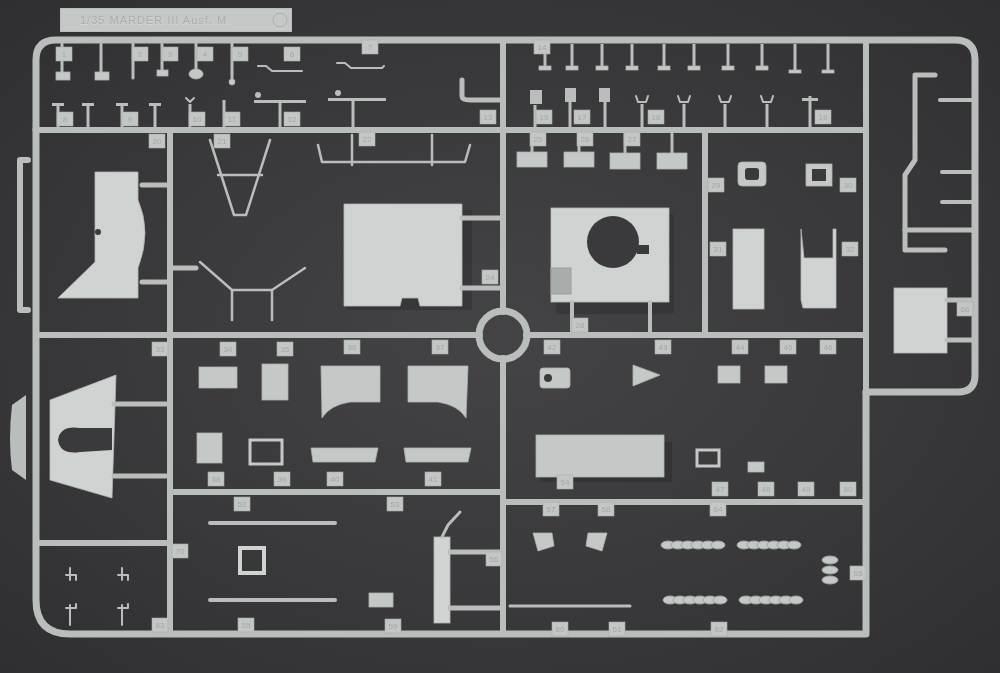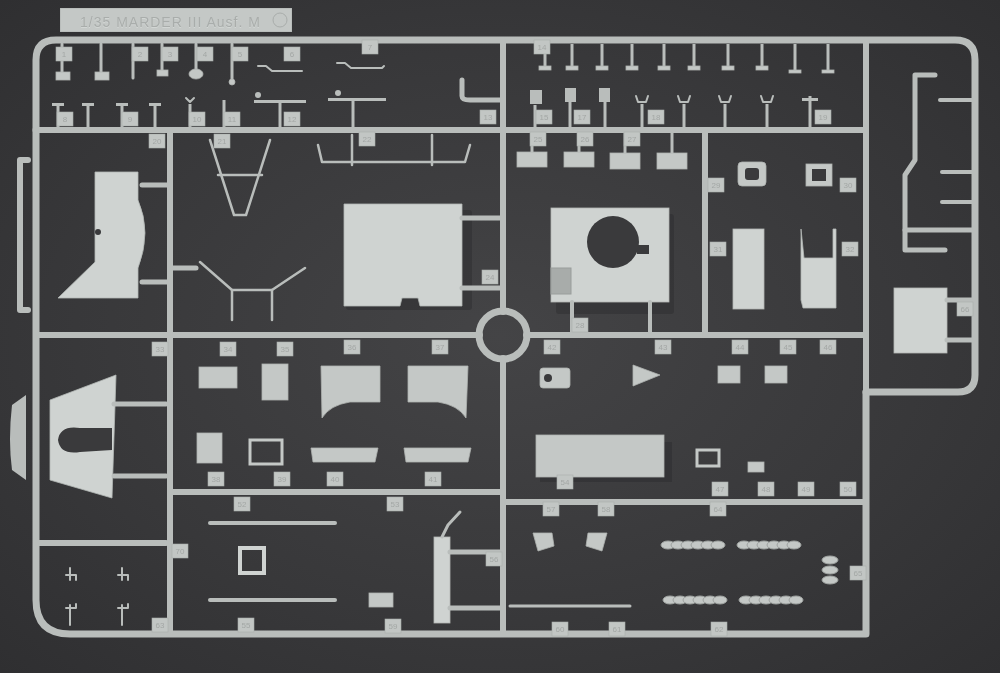--- a/index.html
+++ b/index.html
@@ -7,21 +7,21 @@
   #stage{position:relative;width:1000px;height:673px;background:radial-gradient(ellipse at 50% 50%,#444446 0%,#38383a 60%,#2f2f31 100%);}
   svg{position:absolute;left:0;top:0;}
   .runner{fill:none;stroke:#b9bdbb;stroke-linecap:round;stroke-linejoin:round;}
   .part{fill:#c4c8c6;stroke:#aeb2b0;stroke-width:0.8;}
   .partlight{fill:#cfd3d1;stroke:#b3b7b5;stroke-width:0.8;}
   .tab{fill:#c2c6c4;stroke:#a9adab;stroke-width:0.6;}
   .tabtxt{font-family:"Liberation Sans",sans-serif;font-size:8px;fill:#a3a7a5;text-anchor:middle;}
   .hole{fill:#3a3a3c;}
   .shadow{fill:#262628;opacity:.35;}
   #title-plate{position:absolute;left:60px;top:8px;width:232px;height:24px;}
-  #title-text{position:absolute;left:80px;top:14px;font-size:14px;letter-spacing:1px;color:#a9adab;text-shadow:0 1px 0 #d2d6d4;white-space:nowrap;}
+  #title-text{position:absolute;left:80px;top:14px;font-size:11px;letter-spacing:1px;color:#a9adab;text-shadow:0 1px 0 #d2d6d4;white-space:nowrap;}
 </style>
 </head>
 <body>
 
 <div id="stage">
   <svg width="1000" height="673" viewBox="0 0 1000 673">
 
     <g>
       <rect class="shadow" x="346" y="210" width="126" height="100" rx="3"></rect>
       <rect class="shadow" x="556" y="214" width="118" height="100" rx="3"></rect>

